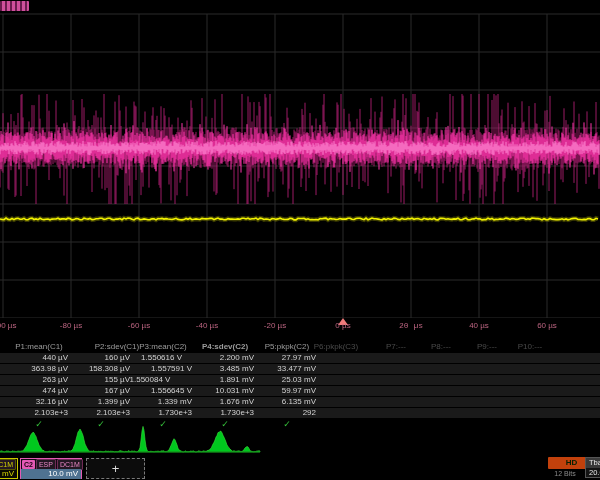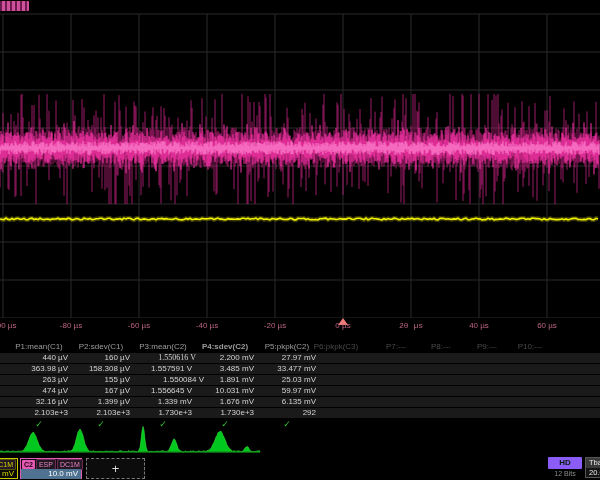--- a/index.html
+++ b/index.html
@@ -29,21 +29,21 @@
   .c1-box{left:-50px;top:458px;width:68px;border:1px solid #c9c900;background:#0a0a00;}
   .c1-box .desc-top{justify-content:flex-end;}
   .c1-box .desc-badge{color:#d6d600;border:1px solid #555500;}
   .c1-box .desc-scale{color:#d6d600;}
   .c2-box{left:20px;top:458px;width:62px;border:1px solid #e35ab4;background:#120812;}
   .c2-name{font-size:7px;line-height:9px;font-weight:bold;padding:0 2px;background:#e35ab4;color:#1a000f;border-radius:1px;}
   .c2-box .desc-badge{color:#e887c5;border:1px solid #6e2a55;}
   .c2-box .desc-scale{background:#4f7291;color:#fff;}
   .add-box{left:86px;top:458px;width:59px;border:1px dashed #7a7a7a;background:#0c0c0c;
       align-items:center;justify-content:center;display:flex;color:#ddd;font-size:13px;line-height:13px;}
-  .hd-badge{position:absolute;left:548px;top:457px;width:34px;height:12px;background:#8b5cf6;
+  .hd-badge{position:absolute;left:548px;top:457px;width:47px;height:12px;background:#c2410c;
       color:#032003;font-size:8px;font-weight:bold;text-align:center;line-height:12px;border-radius:1px;}
   .hd-sub{position:absolute;left:546px;top:470px;width:38px;text-align:center;color:#8a8a8a;font-size:7px;}
   .tbase-box{left:585px;top:457px;width:90px;border:1px solid #555;background:#141414;}
   .tbase-head{height:10px;background:#3a3a3a;color:#e8e8e8;font-size:7.5px;line-height:10px;padding-left:3px;}
   .tbase-val{color:#e8e8e8;font-size:7.5px;line-height:10px;padding-left:3px;white-space:nowrap;}
 </style>
 </head>
 <body>
 
 <div class="screen">
@@ -84,32 +84,32 @@
       <div class="row-stripe" style="top: 57px;"></div>
       <div class="row-stripe" style="top: 68px;"></div>
       <span class="col-header" style="left: 39px;">P1:mean(C1)</span>
       <span class="cell" style="left: 8px; top: 13px;">440 µV</span>
       <span class="cell" style="left: 8px; top: 24px;">363.98 µV</span>
       <span class="cell" style="left: 8px; top: 35px;">263 µV</span>
       <span class="cell" style="left: 8px; top: 46px;">474 µV</span>
       <span class="cell" style="left: 8px; top: 57px;">32.16 µV</span>
       <span class="cell" style="left: 8px; top: 68px;">2.103e+3</span>
       <span class="check" style="left: 8px; top: 79px;">✓</span>
-      <span class="col-header" style="left: 101px;">P2:sdev(C1)</span>
+      <span class="col-header" style="left: 117px;">P2:sdev(C1)</span>
       <span class="cell" style="left: 70px; top: 13px;">160 µV</span>
       <span class="cell" style="left: 70px; top: 24px;">158.308 µV</span>
       <span class="cell" style="left: 70px; top: 35px;">155 µV</span>
       <span class="cell" style="left: 70px; top: 46px;">167 µV</span>
       <span class="cell" style="left: 70px; top: 57px;">1.399 µV</span>
       <span class="cell" style="left: 70px; top: 68px;">2.103e+3</span>
       <span class="check" style="left: 70px; top: 79px;">✓</span>
       <span class="col-header" style="left: 163px;">P3:mean(C2)</span>
-      <span class="cell" style="left: 136px; top: 13px; font-family: Liberation Serif, serif;">1.550616 V</span>
+      <span class="cell" style="left: 122px; top: 13px;">1.550616 V</span>
       <span class="cell" style="left: 132px; top: 24px;">1.557591 V</span>
-      <span class="cell" style="left: 144px; top: 35px;">1.550084 V</span>
+      <span class="cell" style="left: 120px; top: 35px; text-align: center;">1.550084 V</span>
       <span class="cell" style="left: 132px; top: 46px;">1.556645 V</span>
       <span class="cell" style="left: 132px; top: 57px;">1.339 mV</span>
       <span class="cell" style="left: 132px; top: 68px;">1.730e+3</span>
       <span class="check" style="left: 132px; top: 79px;">✓</span>
       <span class="col-header" style="left: 225px; font-weight: bold;">P4:sdev(C2)</span>
       <span class="cell" style="left: 194px; top: 13px;">2.200 mV</span>
       <span class="cell" style="left: 194px; top: 24px;">3.485 mV</span>
       <span class="cell" style="left: 194px; top: 35px;">1.891 mV</span>
       <span class="cell" style="left: 194px; top: 46px;">10.031 mV</span>
       <span class="cell" style="left: 194px; top: 57px;">1.676 mV</span>

